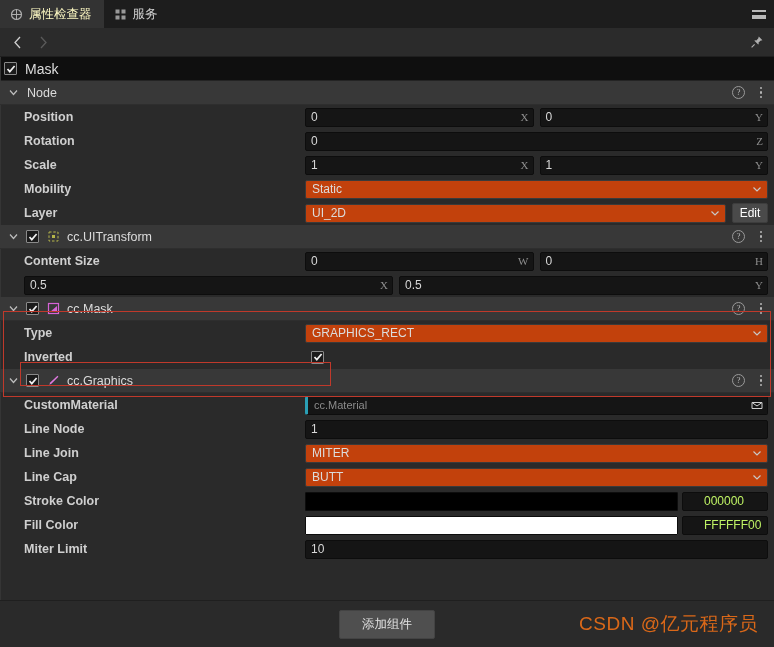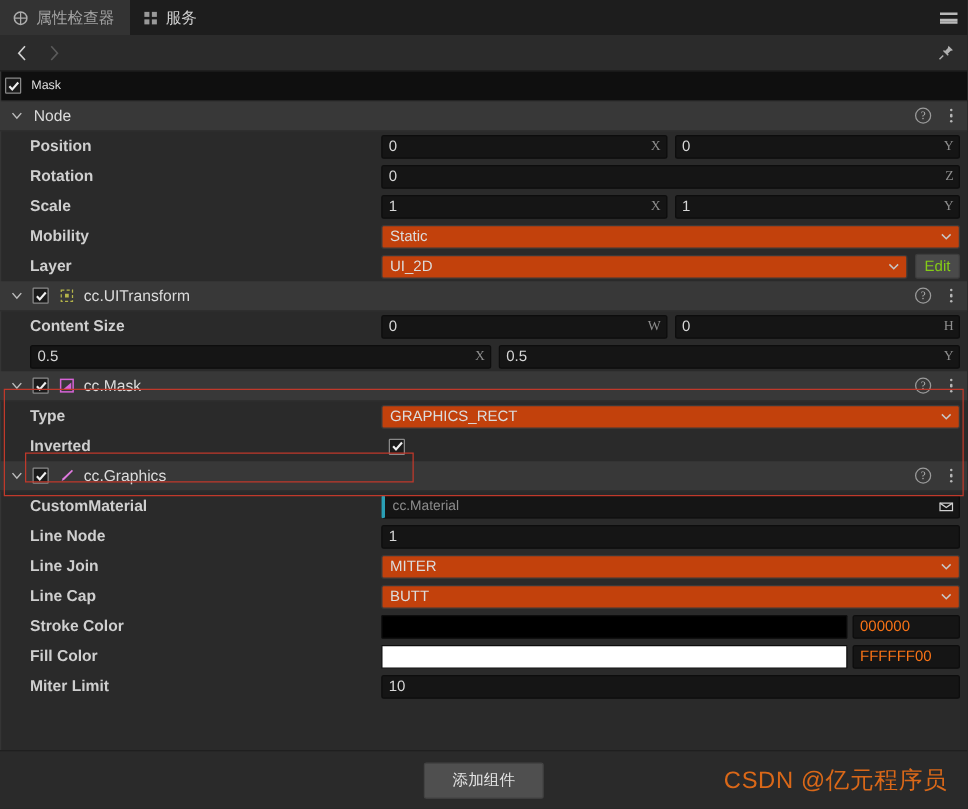--- a/index.html
+++ b/index.html
@@ -25,21 +25,21 @@
     position: relative;
   }
   .tab {
     display: flex; align-items: center; gap: 6px;
     padding: 0 12px 0 10px;
     font-size: 12.5px;
     color: #cfcfcf;
     cursor: pointer;
     position: relative;
   }
-  .tab.active { background: #333333; color: #a3a3a3; text-align: center; }
+  .tab.active { background: #333333; color: #fef9c3; text-align: center; }
   .tab .ticon { display: inline-flex; width: 13px; height: 13px; opacity: .8; }
   .tabbar-spacer { flex: 1 1 auto; }
   .hamburger {
     width: 30px; display: flex; align-items: center; justify-content: center;
     cursor: pointer;
   }
   .hamburger span {
     display: block; width: 14px; height: 9px;
     border-top: 2px solid #b9b9b9;
     border-bottom: 2px solid #b9b9b9;
@@ -77,21 +77,21 @@
   }
 
   
   .namerow {
     height: 24px;
     background: #0f0f0f;
     display: flex; align-items: center;
     padding-left: 4px;
     border-bottom: 1px solid #242424;
   }
-  .namerow .label { font-size: 10px; color: #dcdcdc; margin-left: 8px; }
+  .namerow .label { font-size: 14px; color: #dcdcdc; margin-left: 8px; }
 
   
   .cb {
     width: 13px; height: 13px;
     background: #1b1b1b;
     border: 1px solid #8a8a8a;
     border-radius: 1px;
     display: inline-flex; align-items: center; justify-content: center;
     cursor: pointer; flex: 0 0 auto;
   }
@@ -174,21 +174,21 @@
     cursor: pointer;
   }
   .dd .val { font-size: 12px; color: #dcdcdc; flex: 1 1 auto; white-space: nowrap; overflow: hidden; }
   .dd .chev { width: 12px; display: flex; align-items: center; justify-content: center; }
 
   .editbtn {
     height: 20px; min-width: 36px;
     background: #4a4a4a;
     border: 1px solid #3d3d3d;
     border-radius: 2px;
-    color: #84cc16; font-size: 12px;
+    color: #ffffff; font-size: 12px;
     display: flex; align-items: center; justify-content: center;
     padding: 0 6px; cursor: pointer;
     flex: 0 0 auto;
   }
 
   
   .assetref {
     flex: 1 1 0; min-width: 0;
     height: 19px;
     background: #151515;
@@ -214,21 +214,21 @@
   .hexbox {
     width: 86px; flex: 0 0 auto;
     height: 19px;
     background: #151515;
     border: 1px solid #0d0d0d;
     border-radius: 2px;
     display: flex; align-items: center;
     padding: 0 5px;
     cursor: text;
   }
-  .hexbox .val { font-size: 12px; color: #f97316; }
+  .hexbox .val { font-size: 12px; color: #bef264; margin-left: 16px; }
 
   
   .cbfield { flex: 1 1 auto; display: flex; align-items: center; justify-content: center; }
 
   
   .hl {
     position: absolute;
     border: 1px solid #c0392b;
     pointer-events: none;
     z-index: 5;

